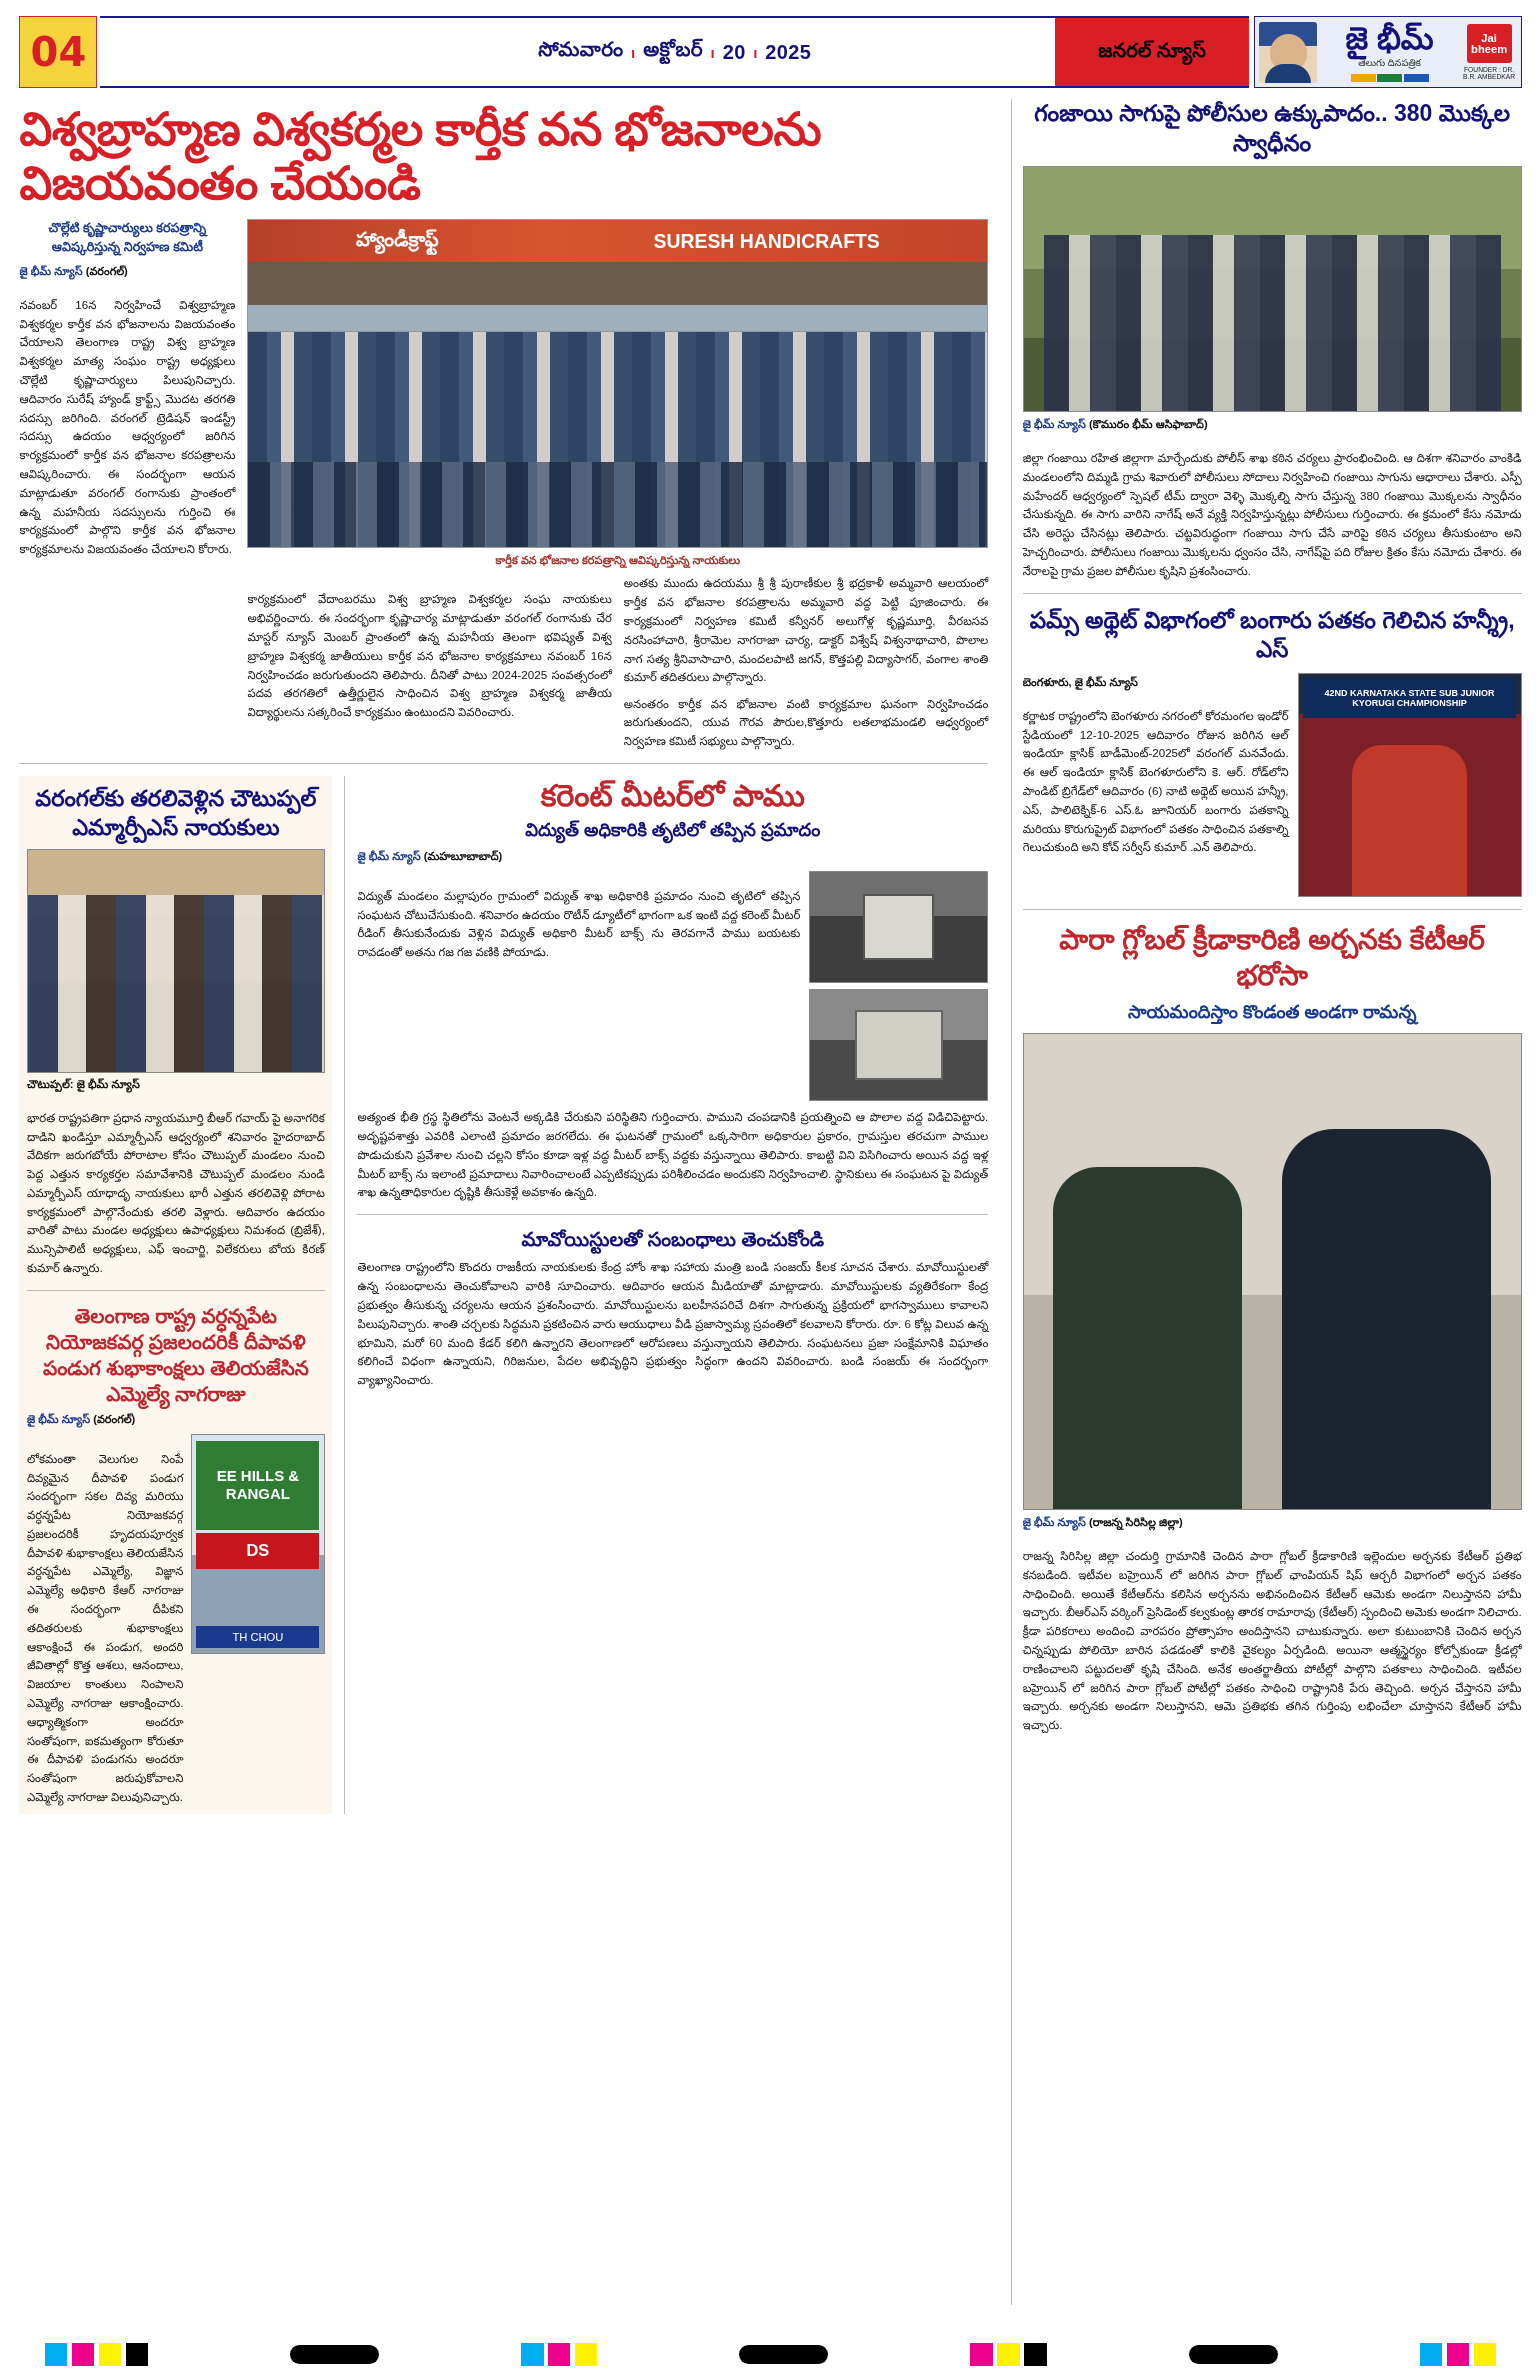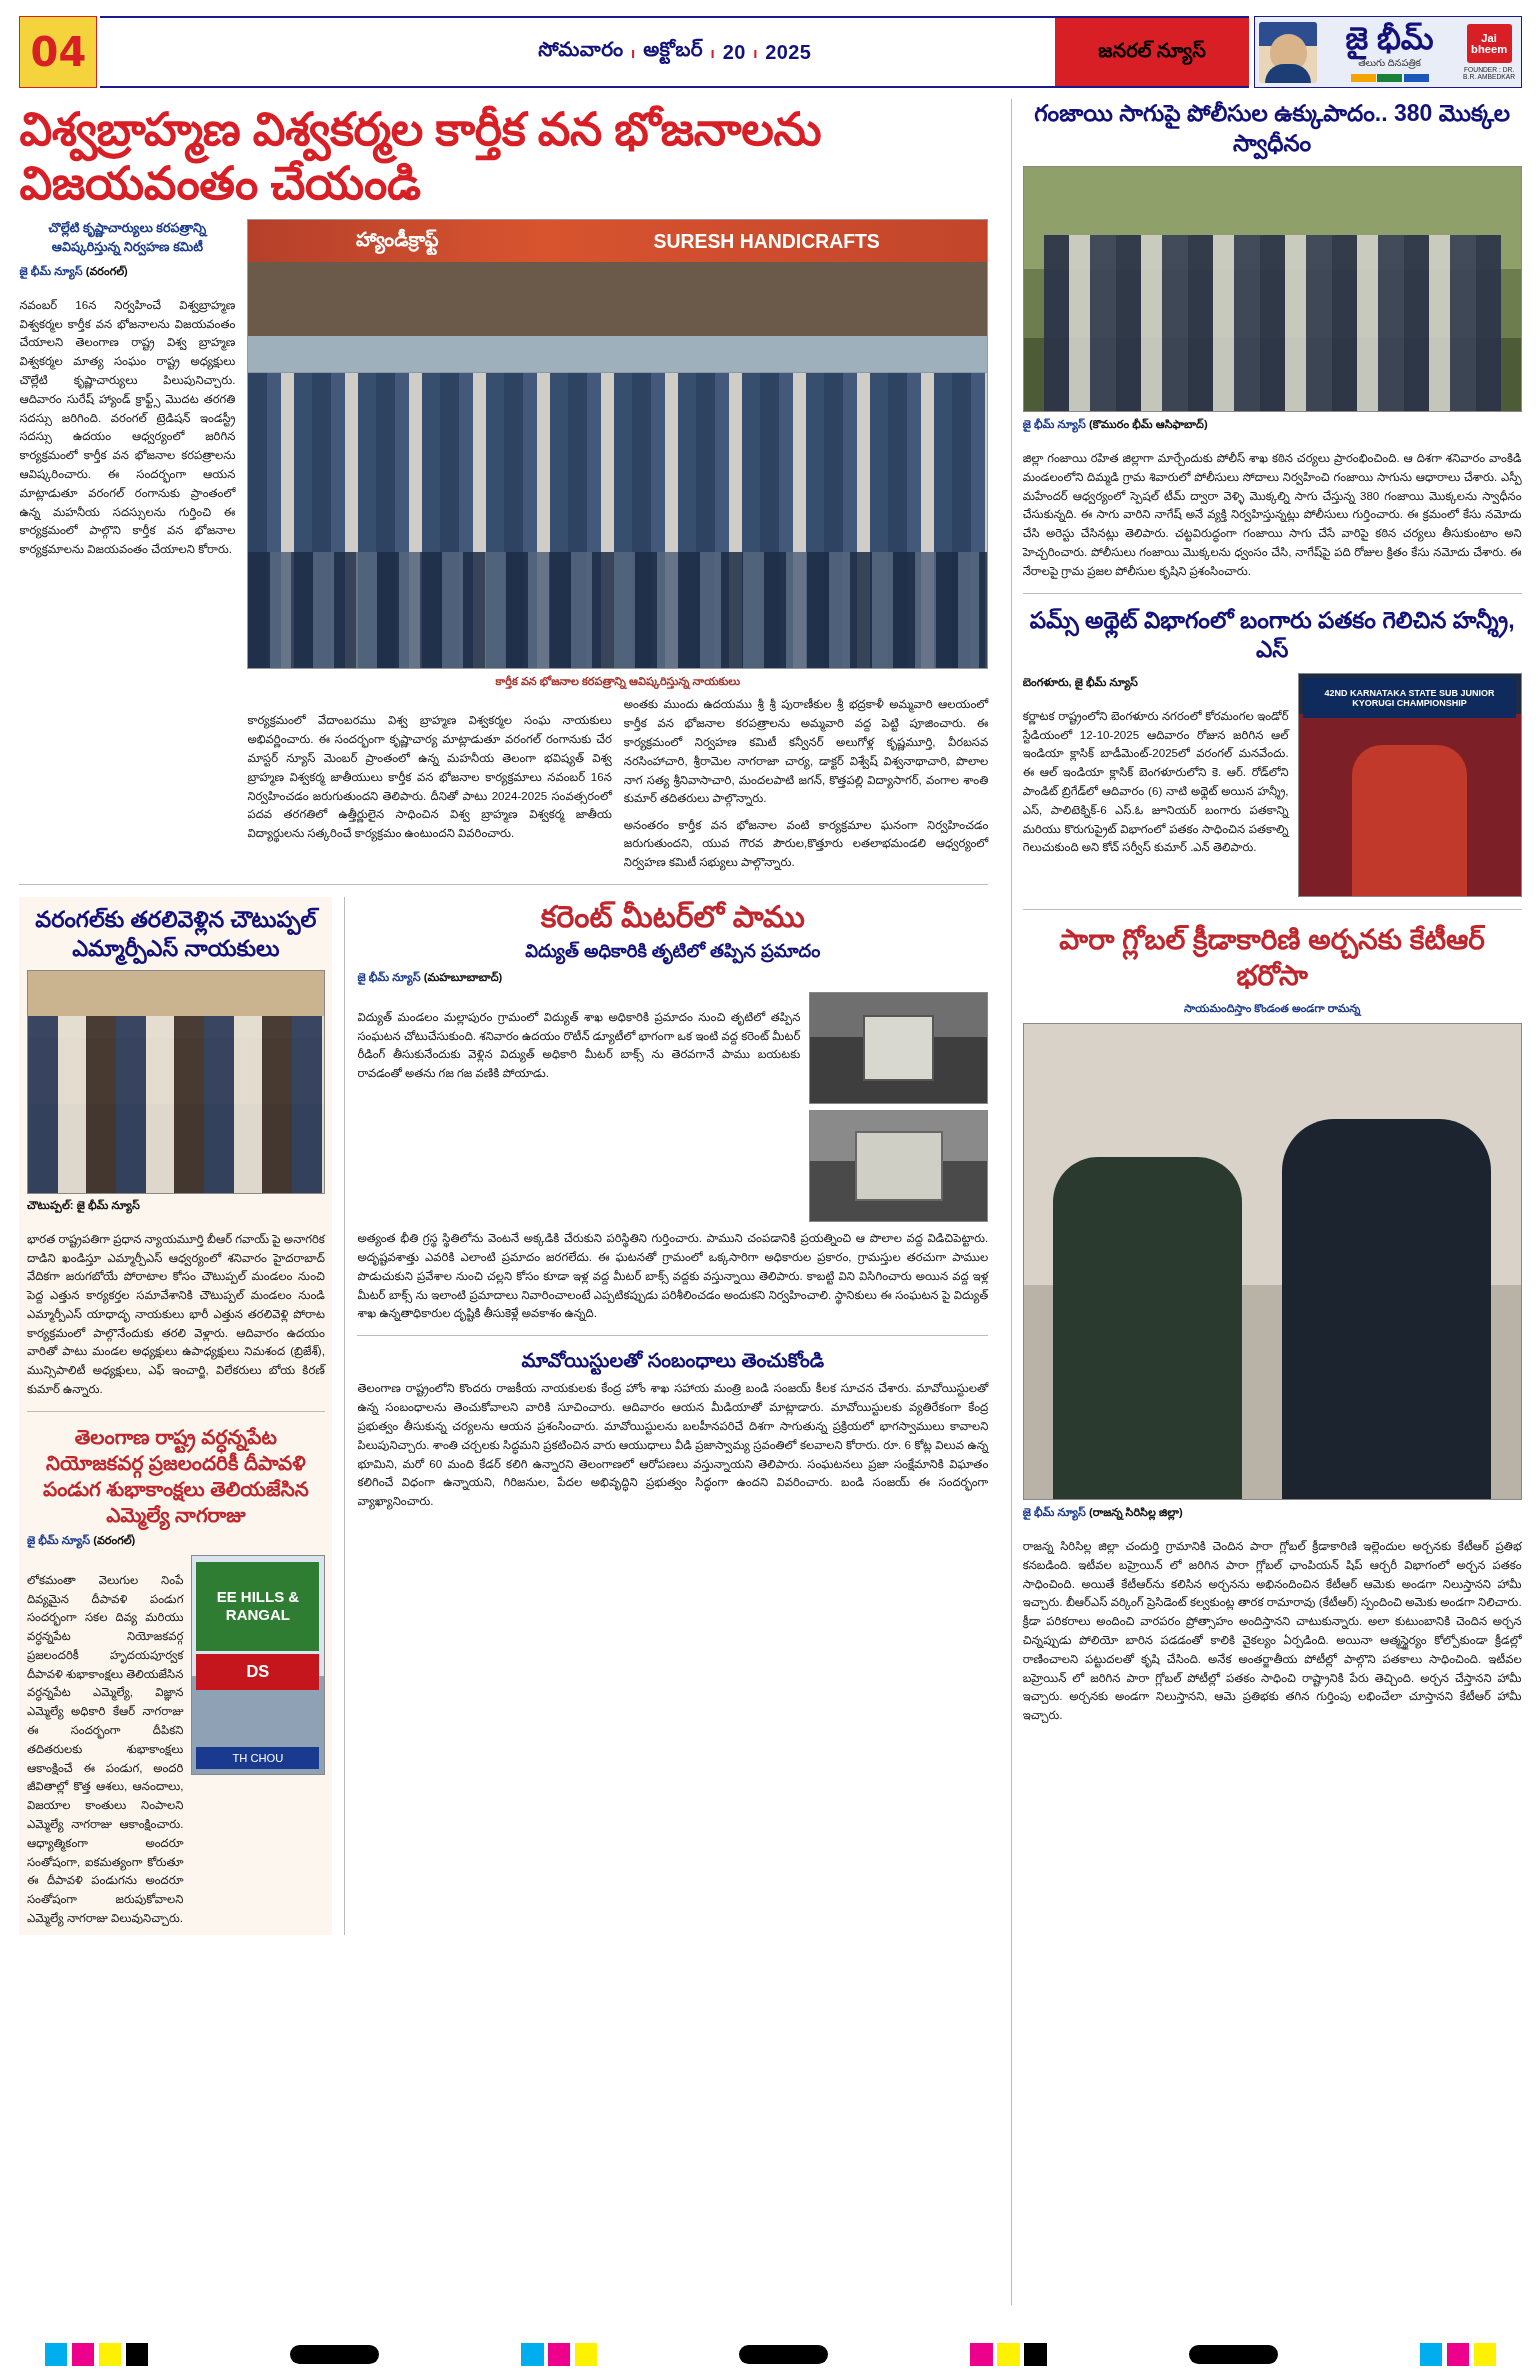--- a/index.html
+++ b/index.html
@@ -166,21 +166,21 @@
   }
 
   
   .lead-grid {
     display: grid;
     grid-template-columns: 216px 1fr;
     gap: 12px;
   }
   .lead-photo {
     width: 100%;
-    height: 450px;
+    height: 329px;
     border: 0.7px solid #999;
     background:
       linear-gradient(180deg,#6b5a4a 0 26%, #9fb0bd 26% 34%, #8d9aa4 34% 100%);
     position: relative;
     overflow:hidden;
   }
   .photo-caption-bar {
     position:absolute; top:0; left:0; right:0; height:42px;
     background: linear-gradient(90deg,#b5402a,#d8542f 40%, #c2452b);
     color:#fff; font-size:19.4px; font-weight:bold; display:flex; align-items:center; justify-content:space-around;
@@ -223,21 +223,21 @@
     width:100%; height:246px; border:0.7px solid #888;
     background: linear-gradient(180deg,#8fa06b 0 42%, #6d7d4e 42% 70%, #4e5b37 70% 100%);
     position:relative; overflow:hidden;
   }
   .r-photo .figs {
     position:absolute; bottom:0; left:4%; right:4%; height:72%;
     background: repeating-linear-gradient(90deg,#2b3348 0 25px,#cfcfc6 25px 46px,#3b4357 46px 72px);
     opacity:0.92;
   }
   .r-sub {
-    text-align:center; color:#1a3a8f; font-size:11px; font-weight:bold; margin:6px 0;
+    text-align:center; color:#1a3a8f; font-size:18px; font-weight:bold; margin:6px 0;
   }
 
   
   .sec-headline {
     color:#12127a; font-size:22.4px; font-weight:bold; text-align:center; line-height:1.3;
   }
   .sec-headline.red { color:#c0272d; font-size:30px; }
   .sec-sub { color:#12127a; font-size:18px; font-weight:bold; text-align:center; line-height:1.35; margin-top:3px;}
 
   .photo-generic {

